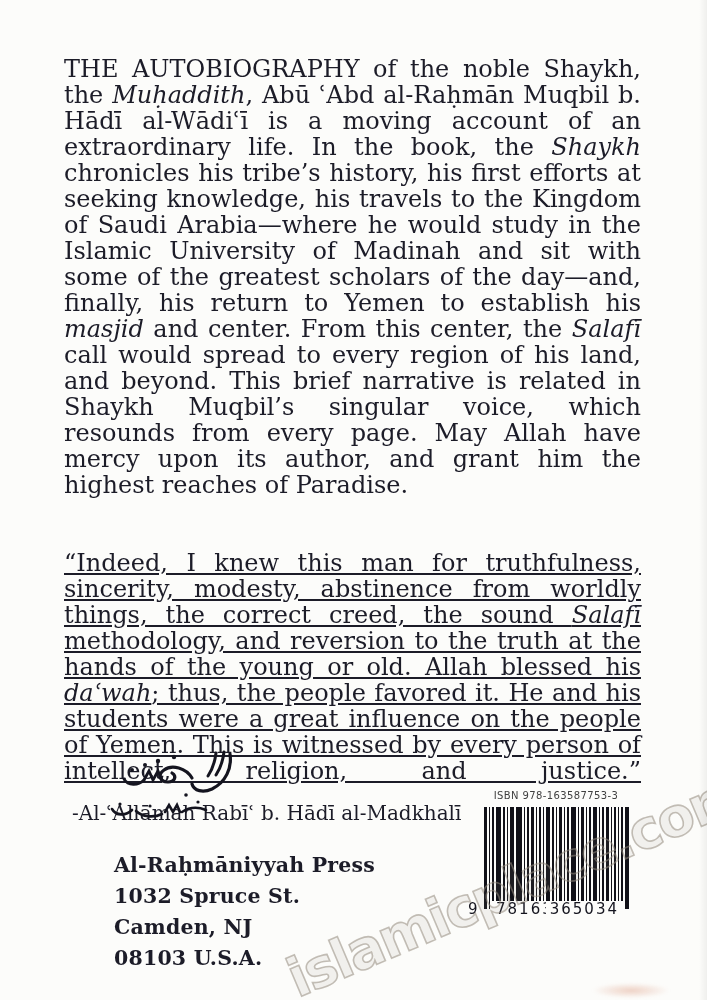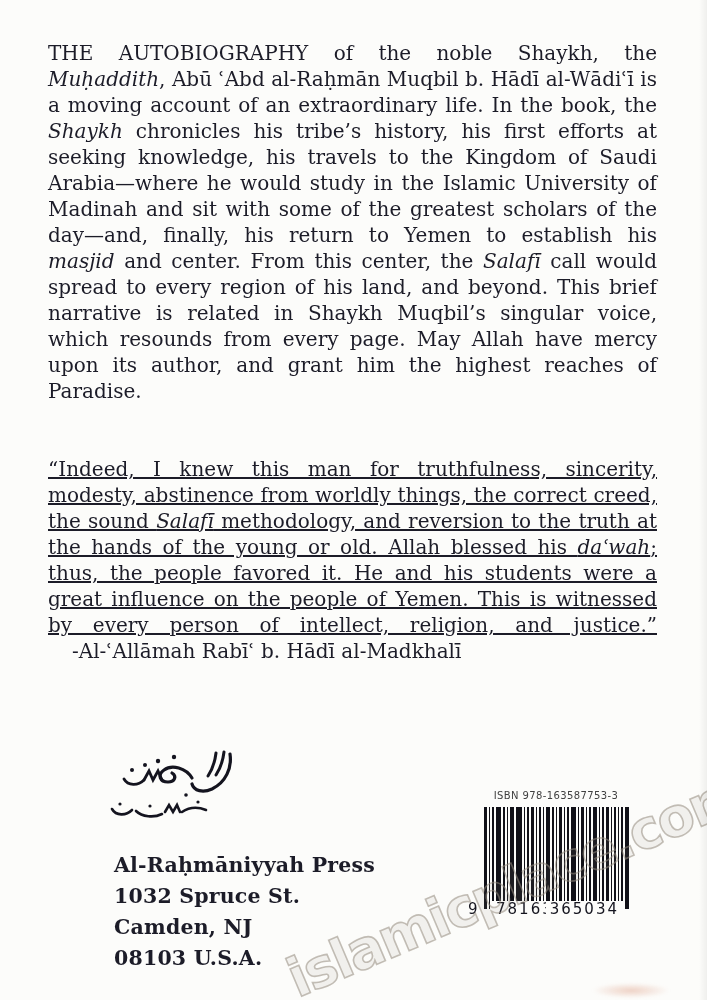--- a/index.html
+++ b/index.html
@@ -13,22 +13,22 @@
   }
   .cover::after{
     content:"";position:absolute;top:0;right:0;width:8px;height:100%;
     background:linear-gradient(to right, rgba(0,0,0,0), rgba(0,0,0,0.05));
     pointer-events:none;
   }
   .main-text{
     position:absolute;left:48px;top:40px;width:609px;
   }
   .para{
-    margin:0;
-    font-size:20px;line-height:26px;
+    margin:16px;
+    font-size:24px;line-height:26px;
     text-align:justify;
   }
   .quote{
     margin-top:52px;
     text-align-last:justify;
     text-decoration:underline;
   }
   .attribution{
     margin:0;padding-left:24px;
     font-size:20px;line-height:26px;

